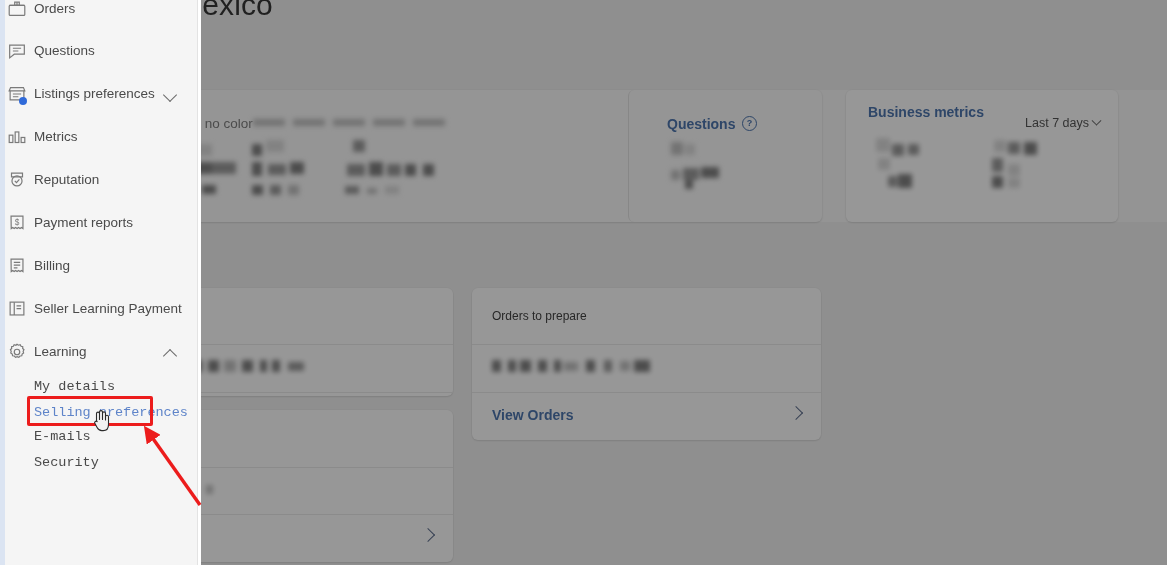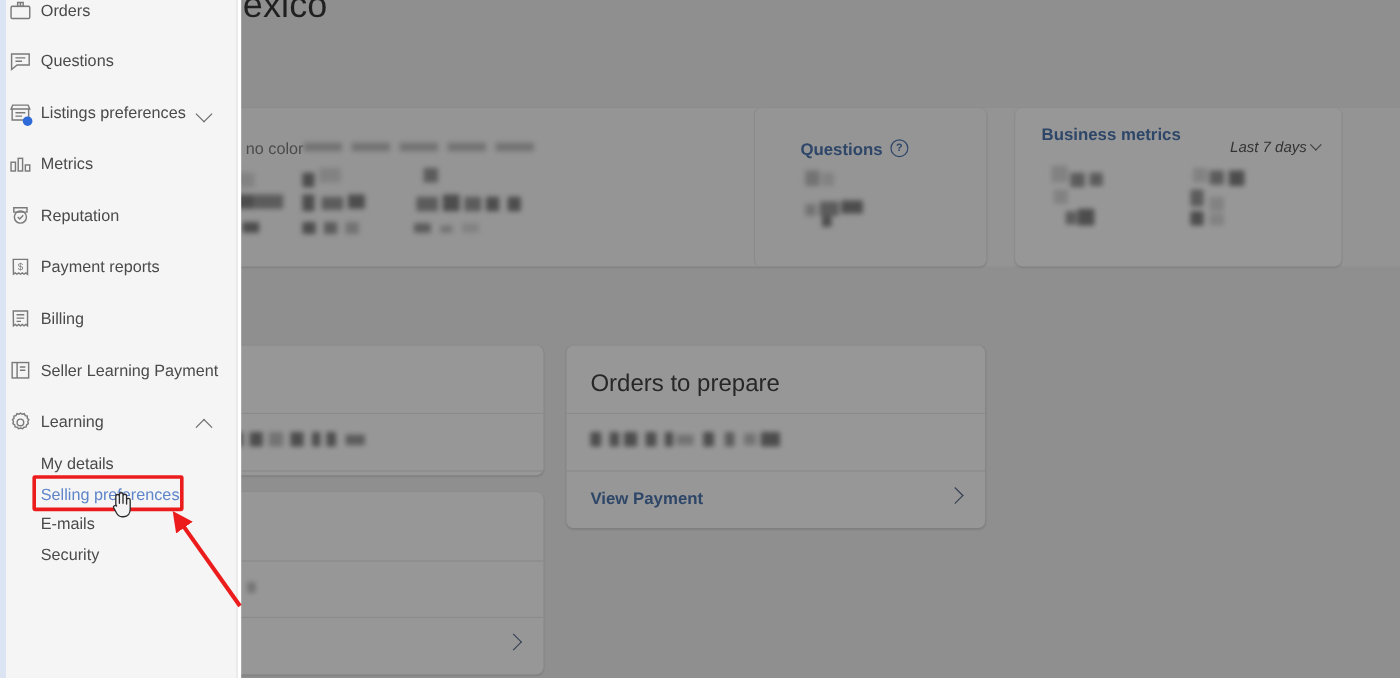--- a/index.html
+++ b/index.html
@@ -91,21 +91,21 @@
   }
   #card-bottomleft {
     left: 108px; top: 410px; width: 345px; height: 152px;
   }
 
   .card-title {
     position: absolute;
     font-size: 15px;
     white-space: nowrap;
   }
-  .card-title.dark { color: #262626; font-size: 20px; }
+  .card-title.dark { color: #262626; font-size: 12px; }
   .card-title.link { color: #3360a0; font-weight: 600; font-size: 14px; }
 
   .card-divider {
     position: absolute;
     left: 0; right: 0;
     height: 1px;
     background: #e2e2e2;
   }
 
   .card-link-row {
@@ -140,21 +140,20 @@
     text-align: center;
     color: #3360a0;
     font-weight: 700;
   }
 
   .daterange {
     position: absolute;
     font-size: 12.5px;
     color: #3b3b3b;
     white-space: nowrap;
-    font-style: italic;
   }
   .daterange .cv {
     display: inline-block;
     width: 6px; height: 6px;
     border-bottom: 1.3px solid #555;
     border-right: 1.3px solid #555;
     transform: rotate(45deg) translate(-2px,-2px);
     margin-left: 4px;
   }
 
@@ -244,20 +243,21 @@
   }
   .nav-chev.down { transform: rotate(45deg); }
   .nav-chev.up { transform: rotate(-135deg); top: 14px; }
 
   .sub-item {
     position: absolute;
     left: 34px;
     font-size: 13.5px;
     color: #4a4a4a;
     white-space: nowrap;
+    font-family: Liberation Mono, monospace;
   }
   .sub-item.active { color: #5e84c9; }
 
   .blue-dot {
     position: absolute;
     width: 8px; height: 8px;
     border-radius: 50%;
     background: #2f6ad9;
     left: 19px;
     top: 18px;
@@ -417,21 +417,21 @@
           <div class="blk dk" style="left:46px;top:2px;width:9px;height:12px;"></div>
           <div class="blk dk" style="left:62px;top:2px;width:7px;height:12px;"></div>
           <div class="blk lt" style="left:72px;top:4px;width:14px;height:9px;"></div>
           <div class="blk dk" style="left:94px;top:2px;width:9px;height:12px;"></div>
           <div class="blk" style="left:112px;top:2px;width:8px;height:12px;"></div>
           <div class="blk lt" style="left:128px;top:3px;width:10px;height:10px;"></div>
           <div class="blk dk" style="left:142px;top:2px;width:16px;height:12px;"></div>
         </div>
         <div class="card-divider" style="top:104px;"></div>
         <div class="card-link-row" style="top:106px;">
-          <div class="card-link-text">View Payment</div>
+          <div class="card-link-text">View Orders</div>
           <div class="chev-right"></div>
         </div>
       </div>
 
       <div class="card" id="card-bottomleft">
         <div class="card-divider" style="top:57px;"></div>
         <div class="blur" style="left:-2px; top:72px; width:200px; height:22px;">
           <div class="blk dk" style="left:4px;top:2px;width:10px;height:12px;"></div>
           <div class="blk" style="left:18px;top:3px;width:5px;height:10px;"></div>
           <div class="blk dk" style="left:28px;top:1px;width:9px;height:14px;"></div>

